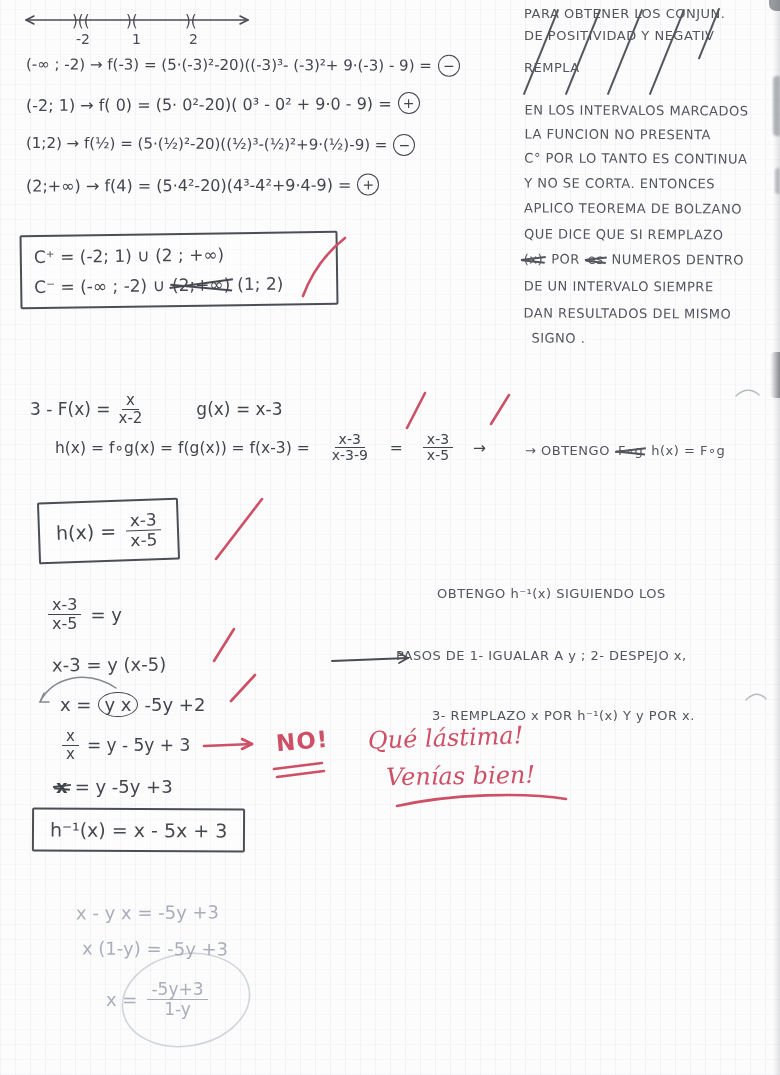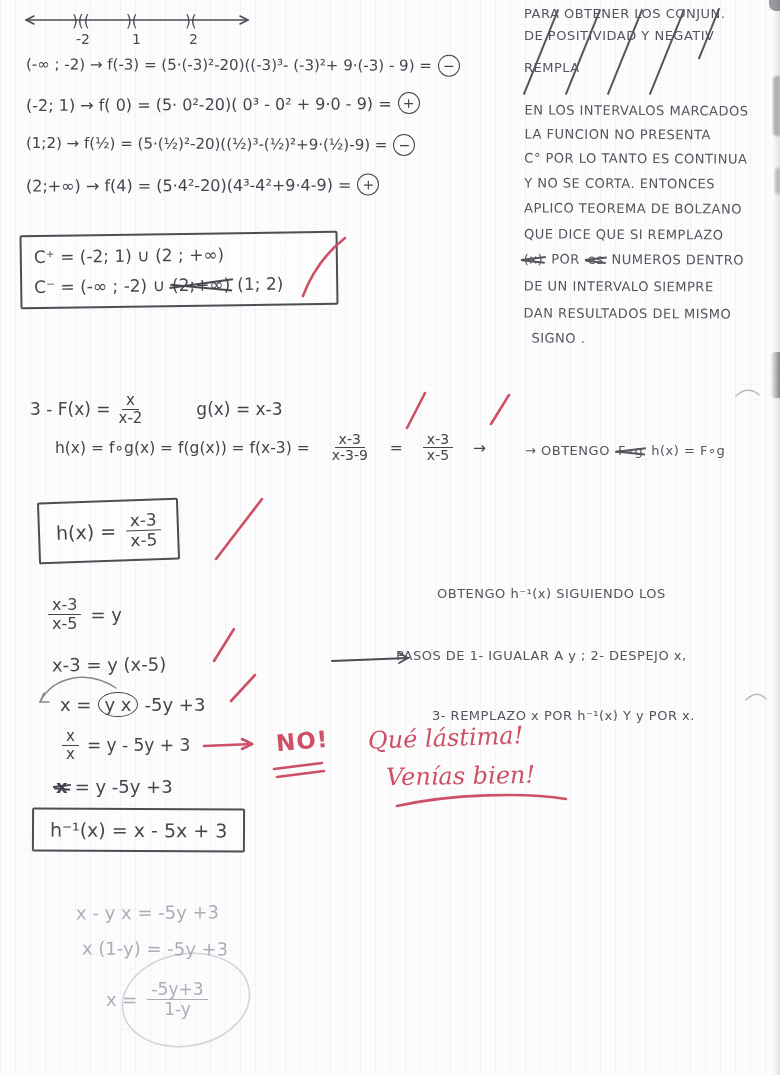--- a/index.html
+++ b/index.html
@@ -153,21 +153,21 @@
       <span class="den">x-5</span>
     </span>
     <span>= y</span>
   </div>
 
   <div class="abs" style="left:52px;top:654px;font-size:18px;transform:rotate(-.5deg);text-align:right;">x-3 = y (x-5)</div>
 
   <div class="abs mline" style="left:60px;top:692px;font-size:18px;gap:7px;">
     <span>x =</span>
     <span class="circled">y x</span>
-    <span>-5y +3</span>
+    <span>-5y +2</span>
   </div>
 
   <div class="abs mline" style="left:62px;top:728px;font-size:17px;gap:8px;">
     <span class="frac" style="font-size:15px;">
       <span class="num">x</span>
       <span class="den">x</span>
     </span>
     <span>= y - 5y + 3</span>
   </div>
 

